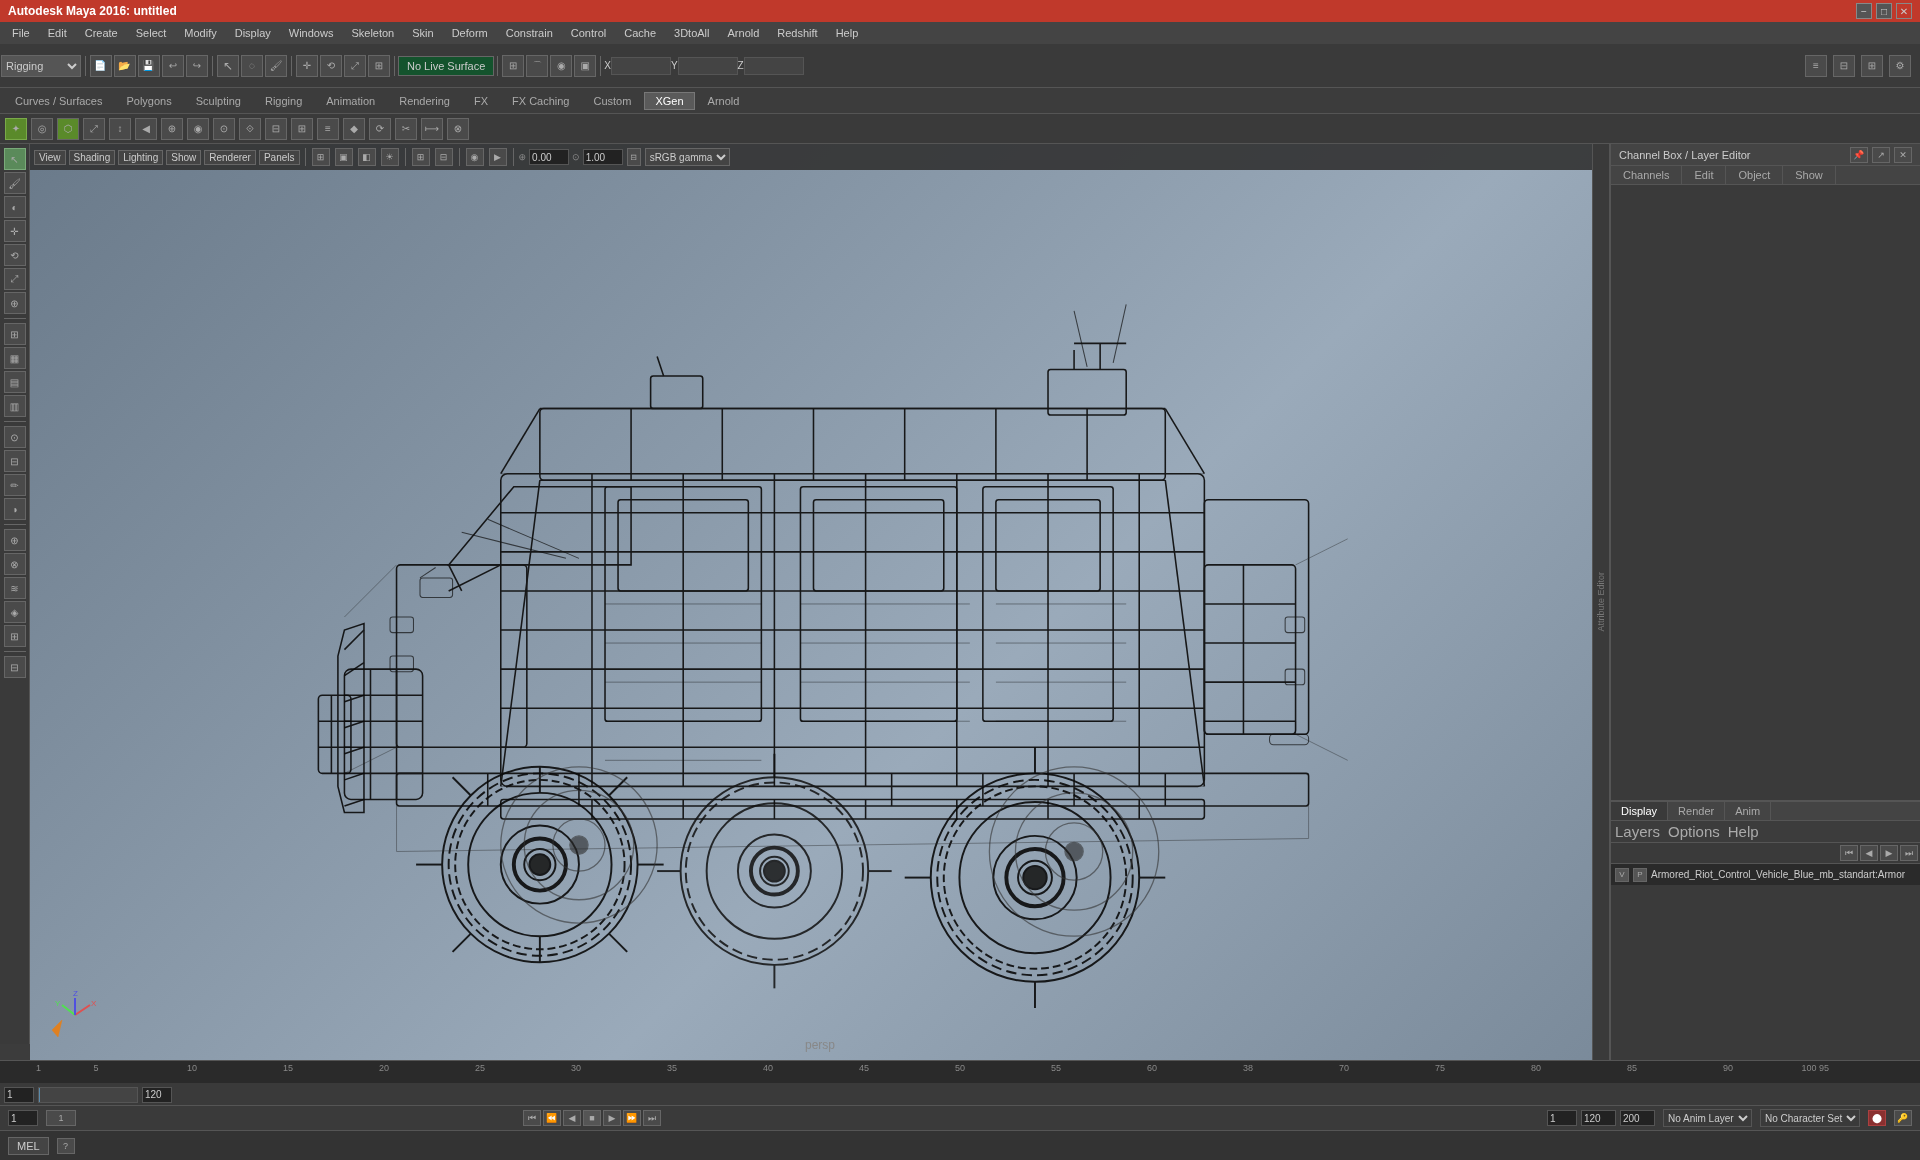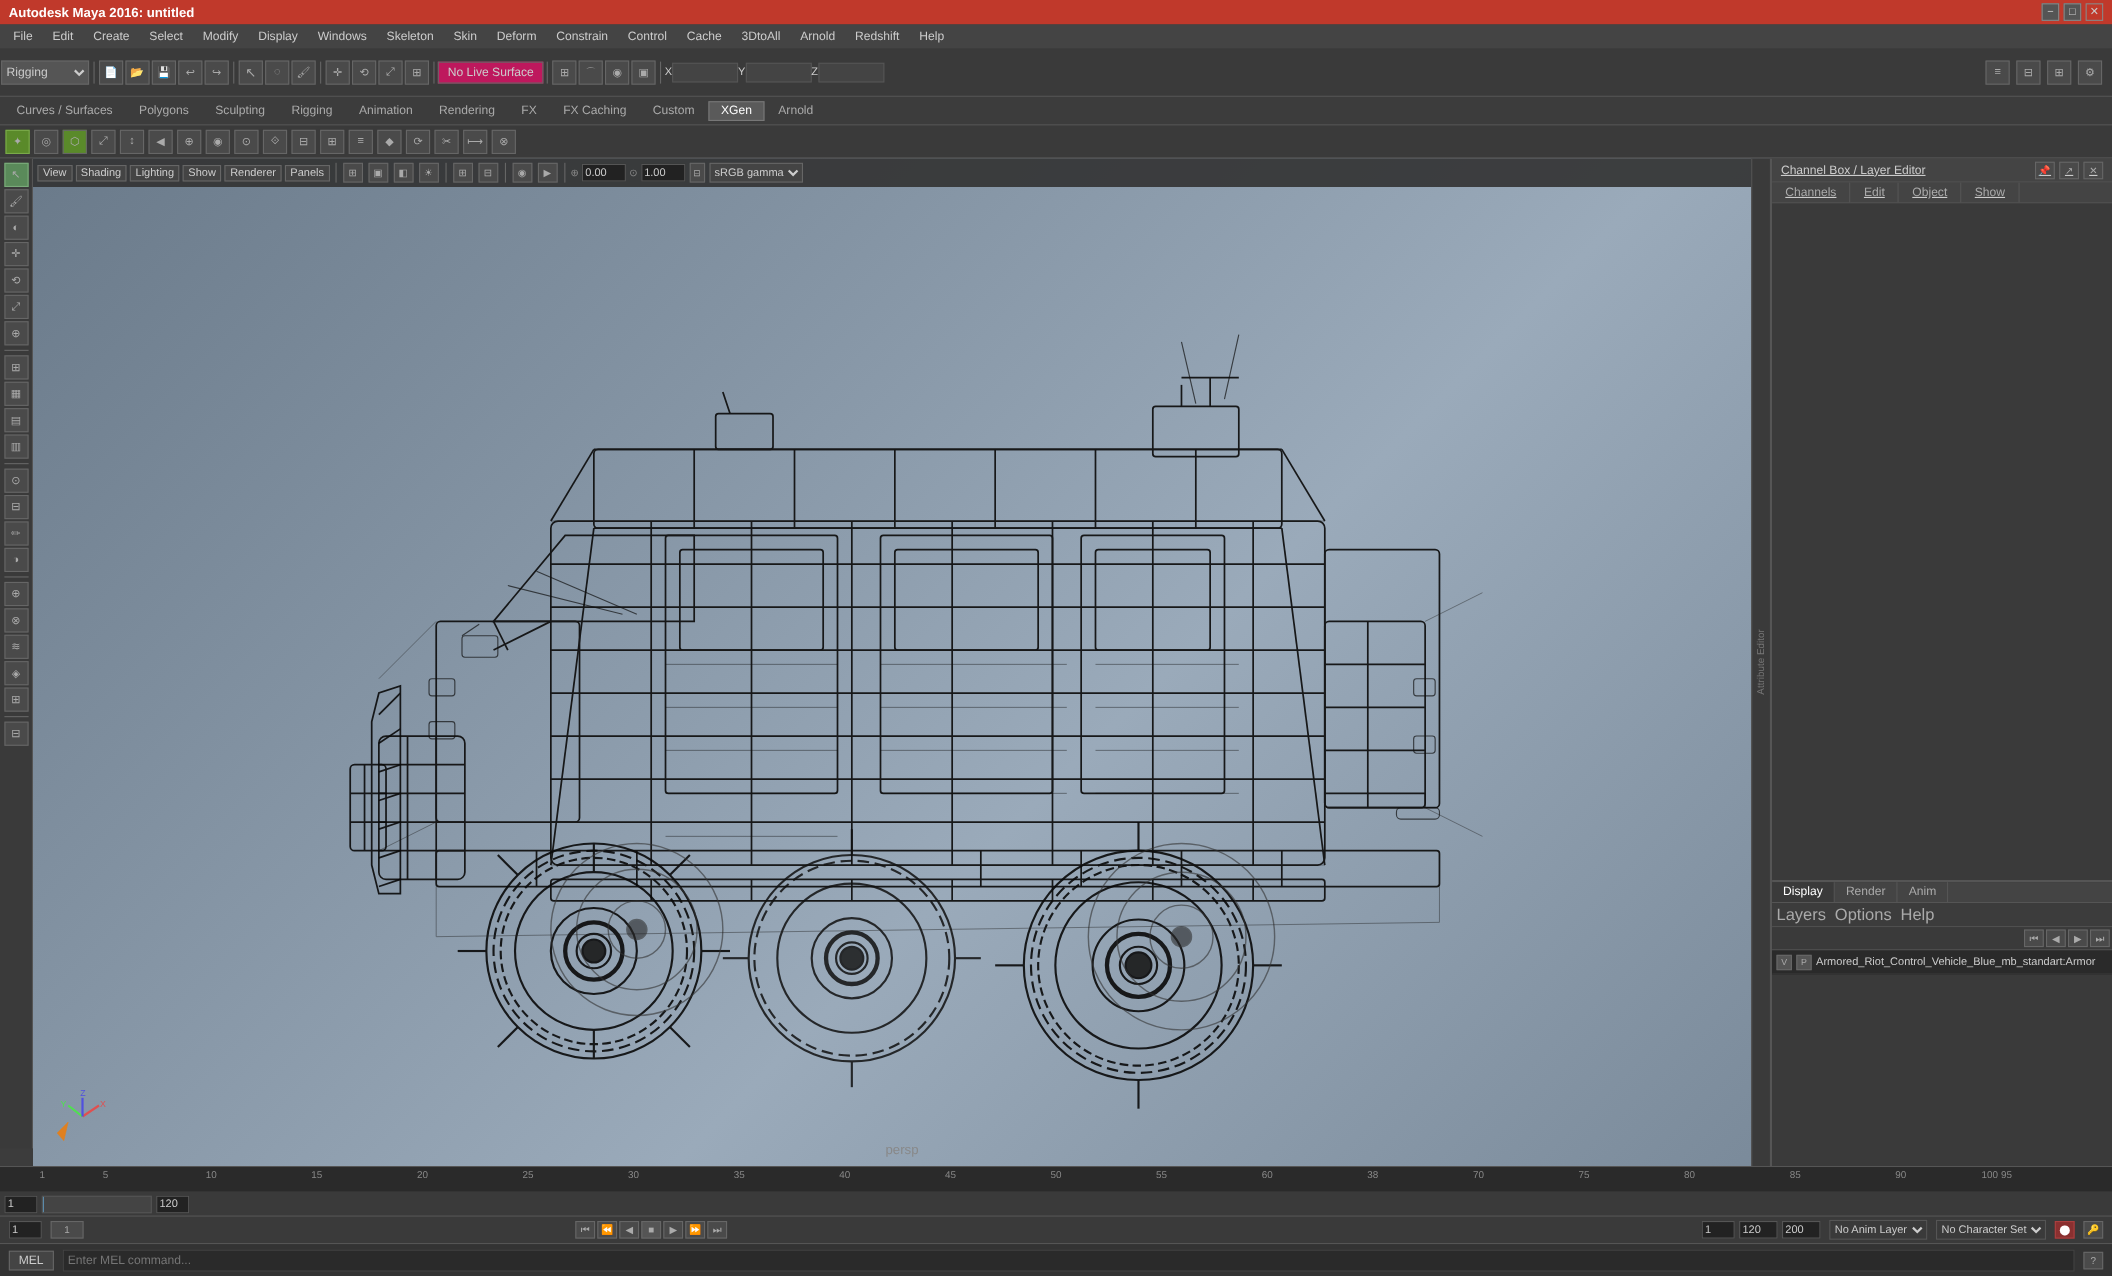--- a/index.html
+++ b/index.html
@@ -94,21 +94,21 @@
       cursor: pointer;
       margin: 1px;
     }
     .toolbar-separator {
       width: 1px;
       height: 20px;
       background: #666;
       margin: 0 3px;
     }
     .no-live-surface-btn {
-      background: #be185d;
+      background: #14532d;
       border: 1px solid #666;
       color: #ccc;
       font-size: 11px;
       height: 20px;
       padding: 0 8px;
       cursor: pointer;
       white-space: nowrap;
     }
 
     
@@ -268,21 +268,20 @@
 
     
     #right-panel {
       position: absolute;
       top: 144px;
       right: 0;
       width: 310px;
       bottom: 100px;
       background: #3a3a3a;
       border-left: 1px solid #555;
-      text-decoration: underline;
     }
 
     #channel-box-header {
       height: 22px;
       background: #444;
       display: flex;
       align-items: center;
       justify-content: space-between;
       padding: 0 8px;
       border-bottom: 1px solid #555;
@@ -1101,15 +1100,14 @@
   </select>
   <select class="status-dropdown" style="height:18px;font-size:10px;">
     <option>No Character Set</option>
   </select>
   <div class="tl-btn" style="background:#8a3030;border-color:#aa4040;color:#fff;">⬤</div>
   <div class="tl-btn">🔑</div>
 </div>
 
 <div id="status-bar">
   <div class="status-mel">MEL</div>
-  <input type="text" style="flex: 1 1 0%; height: 20px; background: rgb(42, 42, 42); border: 1px solid rgb(68, 68, 68); color: rgb(136, 136, 136); font-size: 11px; padding: 0px 4px;" placeholder="Enter MEL command...">
   <div class="tl-btn">?</div>
 </div>
 
 </body></html>

